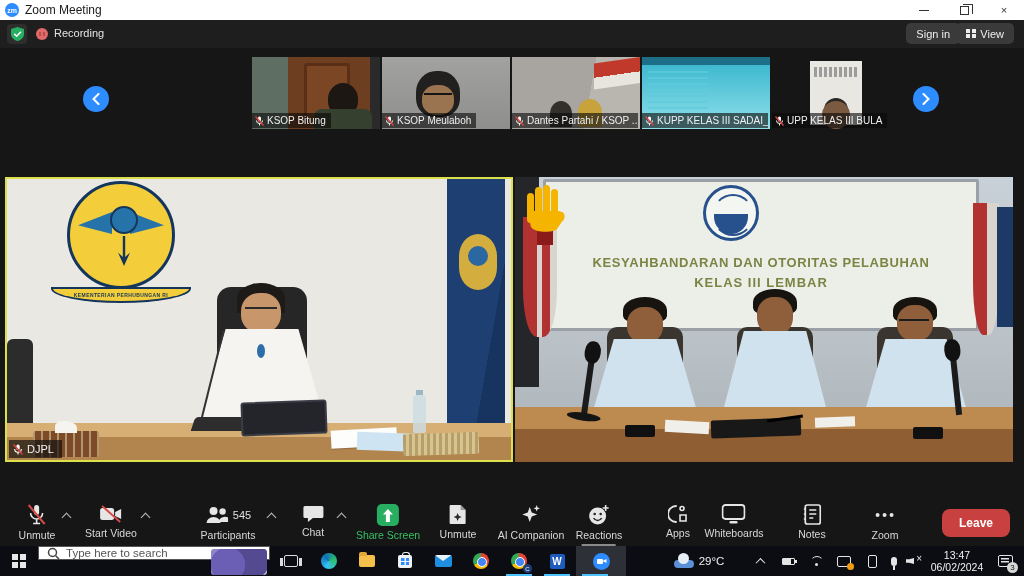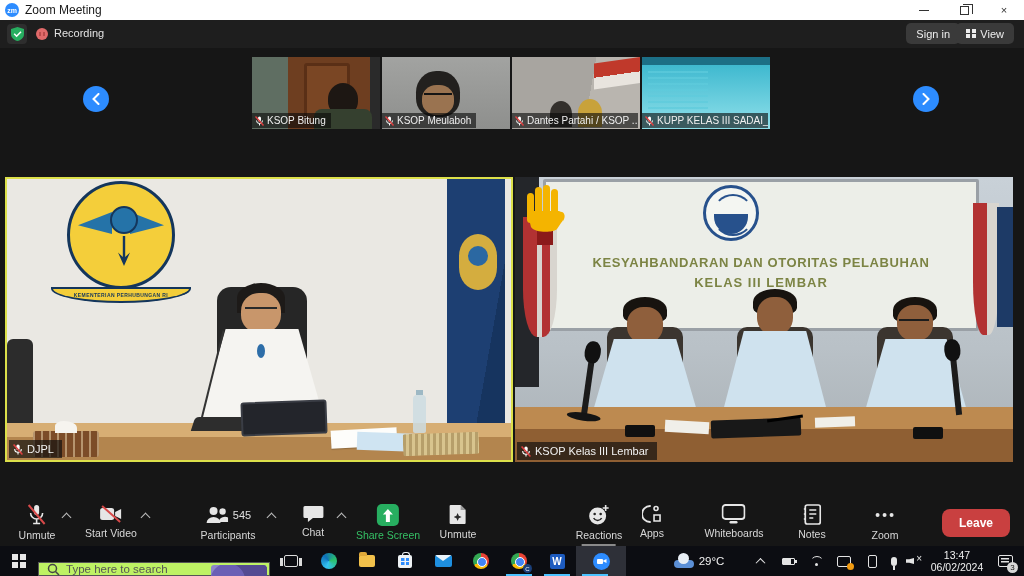--- a/index.html
+++ b/index.html
@@ -153,21 +153,21 @@
 
   
   .taskbar { position:absolute; left:0; top:546px; width:1024px; height:30px; background:#0c0d12; }
   .tk { position:absolute; top:0; height:30px; display:flex; align-items:center; justify-content:center; }
   .start-btn { left:0; width:38px; }
   .win-logo { width:14px; height:14px; background:
       linear-gradient(#e8e8e8,#e8e8e8) 0 0/6px 6px no-repeat,
       linear-gradient(#e8e8e8,#e8e8e8) 8px 0/6px 6px no-repeat,
       linear-gradient(#e8e8e8,#e8e8e8) 0 8px/6px 6px no-repeat,
       linear-gradient(#e8e8e8,#e8e8e8) 8px 8px/6px 6px no-repeat; }
-  .search-box { position:absolute; left:38px; top:16px; width:232px; height:14px; background:#bef264; border:1px solid #555; display:flex; align-items:center; }
+  .search-box { position:absolute; left:38px; top:0; width:232px; height:14px; background:#ffffff; border:1px solid #555; display:flex; align-items:center; }
   .search-text { font-size:11.5px; color:#555; margin-left:6px; white-space:nowrap; }
   .search-img { position:absolute; right:2px; top:2px; width:56px; height:26px; background:radial-gradient(circle at 30% 60%,#6b5fb5 0 40%,transparent 42%),radial-gradient(circle at 70% 45%,#544a92 0 45%,transparent 47%),linear-gradient(100deg,#8d86c9 0 50%,#b9b4da 50%); border-radius:3px; }
   .tk-icon { width:38px; }
   .underlined:after { content:""; position:absolute; left:6px; bottom:0; width:26px; height:2px; background:#4cc2ff; }
   .zoom-cell { background:#2e3038; width:50px; }
   .taskview-ic { width:14px; height:12px; border:1.5px solid #dcdcdc; border-radius:2px; position:relative; background:transparent; }
   .taskview-ic:before { content:""; position:absolute; left:-5px; top:2px; width:3px; height:8px; background:#dcdcdc; }
   .taskview-ic:after { content:""; position:absolute; right:-5px; top:2px; width:3px; height:8px; background:#dcdcdc; }
   .edge-ic { width:16px; height:16px; border-radius:50%; background:conic-gradient(from 200deg,#35c3f3,#0e6fb8,#2bc06a,#35c3f3); }
   .folder-ic { width:16px; height:12px; background:#f3c14b; border-radius:2px; position:relative; }
@@ -308,20 +308,34 @@
     <div class="thumb-label">
       <svg class="mic-sm" width="9" height="10" viewBox="0 0 9 10">
           <rect x="3" y="0.5" width="3" height="5" rx="1.5" fill="#fff"></rect>
           <path d="M1.5 4.5 a3 3 0 0 0 6 0 M4.5 7.5 v2" stroke="#fff" stroke-width="1" fill="none"></path>
           <line x1="0.5" y1="0.5" x2="8.5" y2="9.5" stroke="#e04040" stroke-width="1.4"></line>
         </svg>
       <span>KUPP KELAS III SADAI_...</span>
     </div>
   </div>
 
+  <div class="thumb" style="left:772px;">
+    <div class="sc t6-bg"></div>
+    <div class="sc t6-banner"></div>
+    <div class="sc t6-text"></div>
+    <div class="sc t6-head"></div>
+    <div class="thumb-label">
+      <svg class="mic-sm" width="9" height="10" viewBox="0 0 9 10">
+          <rect x="3" y="0.5" width="3" height="5" rx="1.5" fill="#fff"></rect>
+          <path d="M1.5 4.5 a3 3 0 0 0 6 0 M4.5 7.5 v2" stroke="#fff" stroke-width="1" fill="none"></path>
+          <line x1="0.5" y1="0.5" x2="8.5" y2="9.5" stroke="#e04040" stroke-width="1.4"></line>
+        </svg>
+      <span>UPP KELAS III BULA</span>
+    </div>
+  </div>
 
   <div class="arrow-btn" style="left:913px; top:86px;">
     <svg width="10" height="12" viewBox="0 0 10 12">
         <path d="M2.5 1 L7.5 6 L2.5 11" stroke="#fff" stroke-width="2" fill="none" stroke-linecap="round"></path>
       </svg>
   </div>
 
   <div class="video video-left">
     <div class="lv-wall"></div>
     <div class="lv-chair-edge"></div>
@@ -408,28 +422,20 @@
       <svg width="44" height="62" viewBox="0 0 44 62">
         <rect x="14" y="44" width="16" height="18" fill="#8b1a1a"></rect>
         <rect x="4" y="10" width="7" height="30" rx="3.5" fill="#f4b400"></rect>
         <rect x="12" y="4" width="7" height="36" rx="3.5" fill="#f4b400"></rect>
         <rect x="20" y="2" width="7" height="38" rx="3.5" fill="#f4b400"></rect>
         <rect x="28" y="6" width="7" height="32" rx="3.5" fill="#f4b400"></rect>
         <path d="M4 28 H36 C41 30 42 36 38 40 L34 46 C30 50 12 50 8 44 Z" fill="#f4b400"></path>
         <path d="M34 30 C40 26 44 32 40 38" fill="#f4b400"></path>
       </svg>
     </div>
-    <div class="name-tag">
-      <svg width="10" height="11" viewBox="0 0 9 10">
-          <rect x="3" y="0.5" width="3" height="5" rx="1.5" fill="#fff"></rect>
-          <path d="M1.5 4.5 a3 3 0 0 0 6 0 M4.5 7.5 v2" stroke="#fff" stroke-width="1" fill="none"></path>
-          <line x1="0.5" y1="0.5" x2="8.5" y2="9.5" stroke="#e04040" stroke-width="1.4"></line>
-        </svg>
-      <span>KSOP Kelas III Lembar</span>
-    </div>
   </div>
 
   <div class="toolbar">
 
     <div class="tb-item" style="left:37px;">
       <svg width="20" height="22" viewBox="0 0 20 22">
           <rect x="7.5" y="1" width="5" height="10" rx="2.5" fill="#e6e6e6"></rect>
           <path d="M4 9 a6 6 0 0 0 12 0 M10 15.5 v3.5 M6.5 19.5 h7" stroke="#e6e6e6" stroke-width="1.6" fill="none"></path>
           <line x1="2" y1="1" x2="18" y2="20" stroke="#d84a4a" stroke-width="2"></line>
         </svg>
@@ -480,34 +486,41 @@
 
     <div class="tb-item" style="left:458px;">
       <svg width="19" height="21" viewBox="0 0 19 21">
           <path d="M2 1 h10 l5 5 v13 a1 1 0 0 1 -1 1 h-14 a1 1 0 0 1 -1 -1 v-17 a1 1 0 0 1 1 -1 Z" fill="#e6e6e6"></path>
           <path d="M12 1 v5 h5 Z" fill="#9a9a9a"></path>
           <path d="M9 9 l1.2 2.8 L13 13 l-2.8 1.2 L9 17 l-1.2 -2.8 L5 13 l2.8 -1.2 Z" fill="#2a2a2a"></path>
         </svg>
       <span class="tb-label">Unmute</span>
     </div>
 
+    <div class="tb-item" style="left:531px;">
+      <svg width="22" height="22" viewBox="0 0 22 22">
+          <path d="M10 3 l2 5.5 L17.5 10.5 l-5.5 2 L10 18 l-2 -5.5 L2.5 10.5 l5.5 -2 Z" fill="#e6e6e6"></path>
+          <path d="M17 1 l0.9 2.4 L20.3 4.3 l-2.4 0.9 L17 7.6 l-0.9 -2.4 L13.7 4.3 l2.4 -0.9 Z" fill="#e6e6e6"></path>
+        </svg>
+      <span class="tb-label">AI Companion</span>
+    </div>
 
     <div class="tb-item" style="left:599px;">
       <svg width="22" height="22" viewBox="0 0 22 22">
           <circle cx="10" cy="12" r="8.5" fill="#e6e6e6"></circle>
           <circle cx="7" cy="10" r="1.3" fill="#232323"></circle>
           <circle cx="13" cy="10" r="1.3" fill="#232323"></circle>
           <path d="M6 14 a4.5 4.5 0 0 0 8 0" stroke="#232323" stroke-width="1.5" fill="none"></path>
           <path d="M18 1 v6 M15 4 h6" stroke="#e6e6e6" stroke-width="1.6"></path>
         </svg>
       <span class="tb-label">Reactions</span>
       <div class="react-underline"></div>
     </div>
 
-    <div class="tb-item" style="left:652px;">
+    <div class="tb-item" style="left:678px;">
       <svg width="20" height="20" viewBox="0 0 20 20">
           <path d="M8 2 a6.5 6.5 0 1 0 0 16" stroke="#e6e6e6" stroke-width="1.8" fill="none" stroke-linecap="round"></path>
           <circle cx="14" cy="4.5" r="2" stroke="#e6e6e6" stroke-width="1.6" fill="none"></circle>
           <path d="M12 11 h6 v6 h-6 Z" stroke="#e6e6e6" stroke-width="1.6" fill="none"></path>
         </svg>
       <span class="tb-label">Apps</span>
     </div>
 
     <div class="tb-item" style="left:734px;">
       <svg width="24" height="20" viewBox="0 0 24 20">

